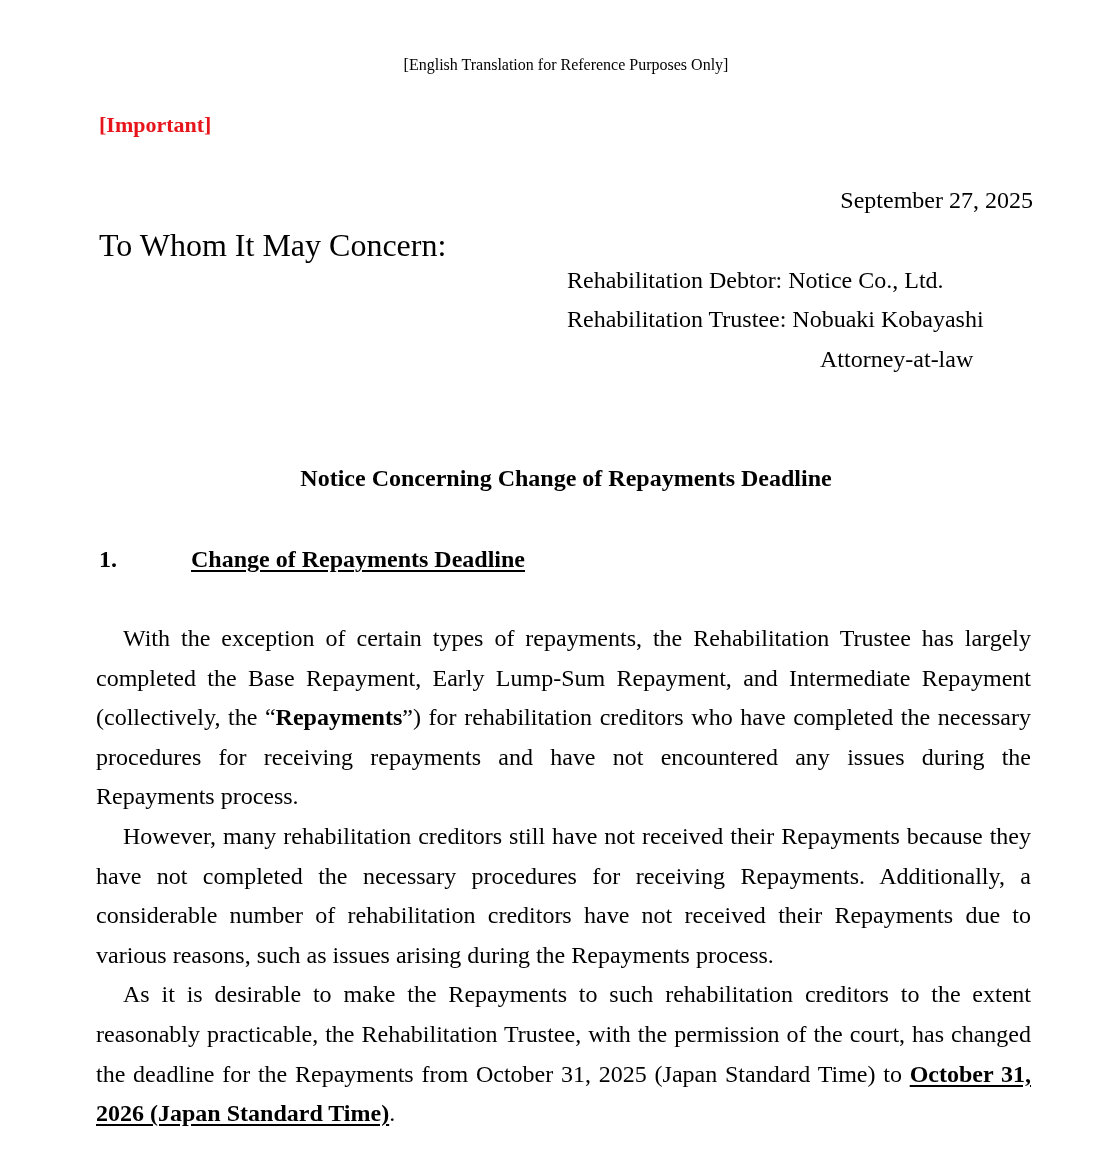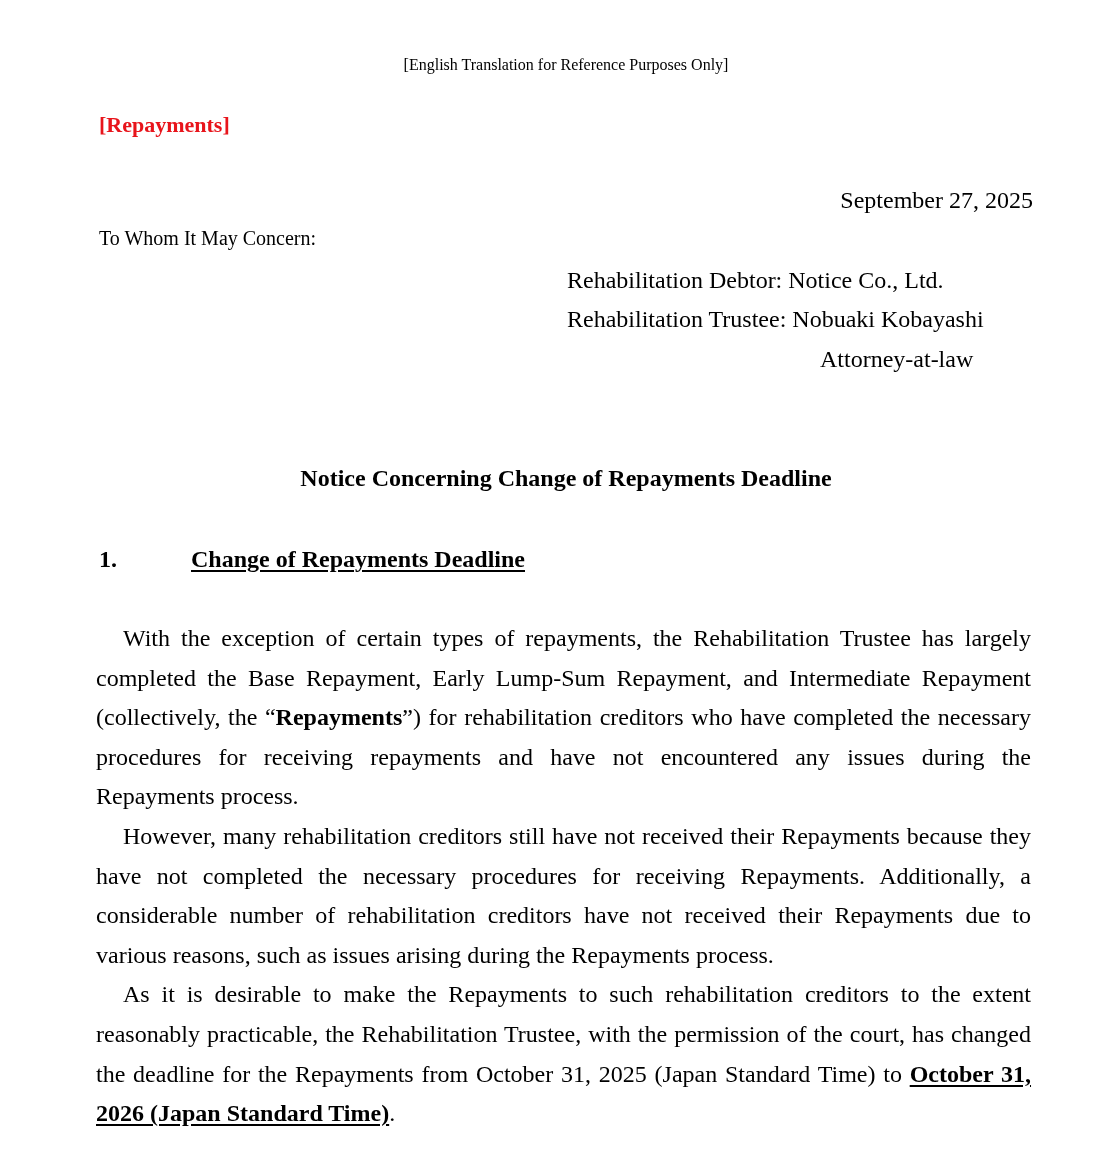--- a/index.html
+++ b/index.html
@@ -6,42 +6,42 @@
   body {
     width: 1115px; height: 1158px; overflow: hidden; position: relative;
     font-family: "Liberation Serif", serif; color: #000;
     font-size: 24px;
   }
   .abs { position: absolute; white-space: nowrap; }
   .header-note { left: 0; width: 1115px; top: 56px; text-align: center; font-size: 16px; }
   .header-note span { margin-left: 17px; }
   .important { left: 99px; top: 112px; font-size: 22px; font-weight: bold; color: #e8141b; }
   .date { right: 82px; top: 187px; font-size: 24px; }
-  .salutation { left: 99px; top: 227px; font-size: 20px; }
+  .salutation { left: 99px; top: 227px; font-size: 32px; }
   .debtor { left: 567px; top: 267px; }
   .trustee { left: 567px; top: 306px; }
   .title-role { left: 820px; top: 346px; }
   .notice-title { left: 0; width: 1115px; text-align: center; top: 465px; font-weight: bold; font-size: 24px; }
   .notice-title span { margin-left: 17px; }
   .sec-num { left: 99px; top: 546px; font-weight: bold; }
   .sec-title { left: 191px; top: 546px; font-weight: bold; text-decoration: underline; text-underline-offset: 3px; text-decoration-thickness: 2px; }
   .body-text {
     position: absolute; left: 96px; top: 619px; width: 935px;
     font-size: 24px; line-height: 39.6px; text-align: justify;
   }
   .body-text p { margin: 0; text-indent: 27px; }
   .bold { font-weight: bold; }
   .bold-ul { font-weight: bold; text-decoration: underline; text-decoration-thickness: 2px; text-underline-offset: 3px; }
 </style>
 </head>
 <body>
 
 <div class="abs header-note"><span>[English Translation for Reference Purposes Only]</span></div>
 
-<div class="abs important">[Repayments]</div>
+<div class="abs important">[Important]</div>
 
 <div class="abs date">September 27, 2025</div>
 
 <div class="abs salutation">To Whom It May Concern:</div>
 
 <div class="abs debtor">Rehabilitation Debtor: Notice Co., Ltd.</div>
 <div class="abs trustee">Rehabilitation Trustee: Nobuaki Kobayashi</div>
 <div class="abs title-role">Attorney-at-law</div>
 
 <div class="abs notice-title"><span>Notice Concerning Change of Repayments Deadline</span></div>

